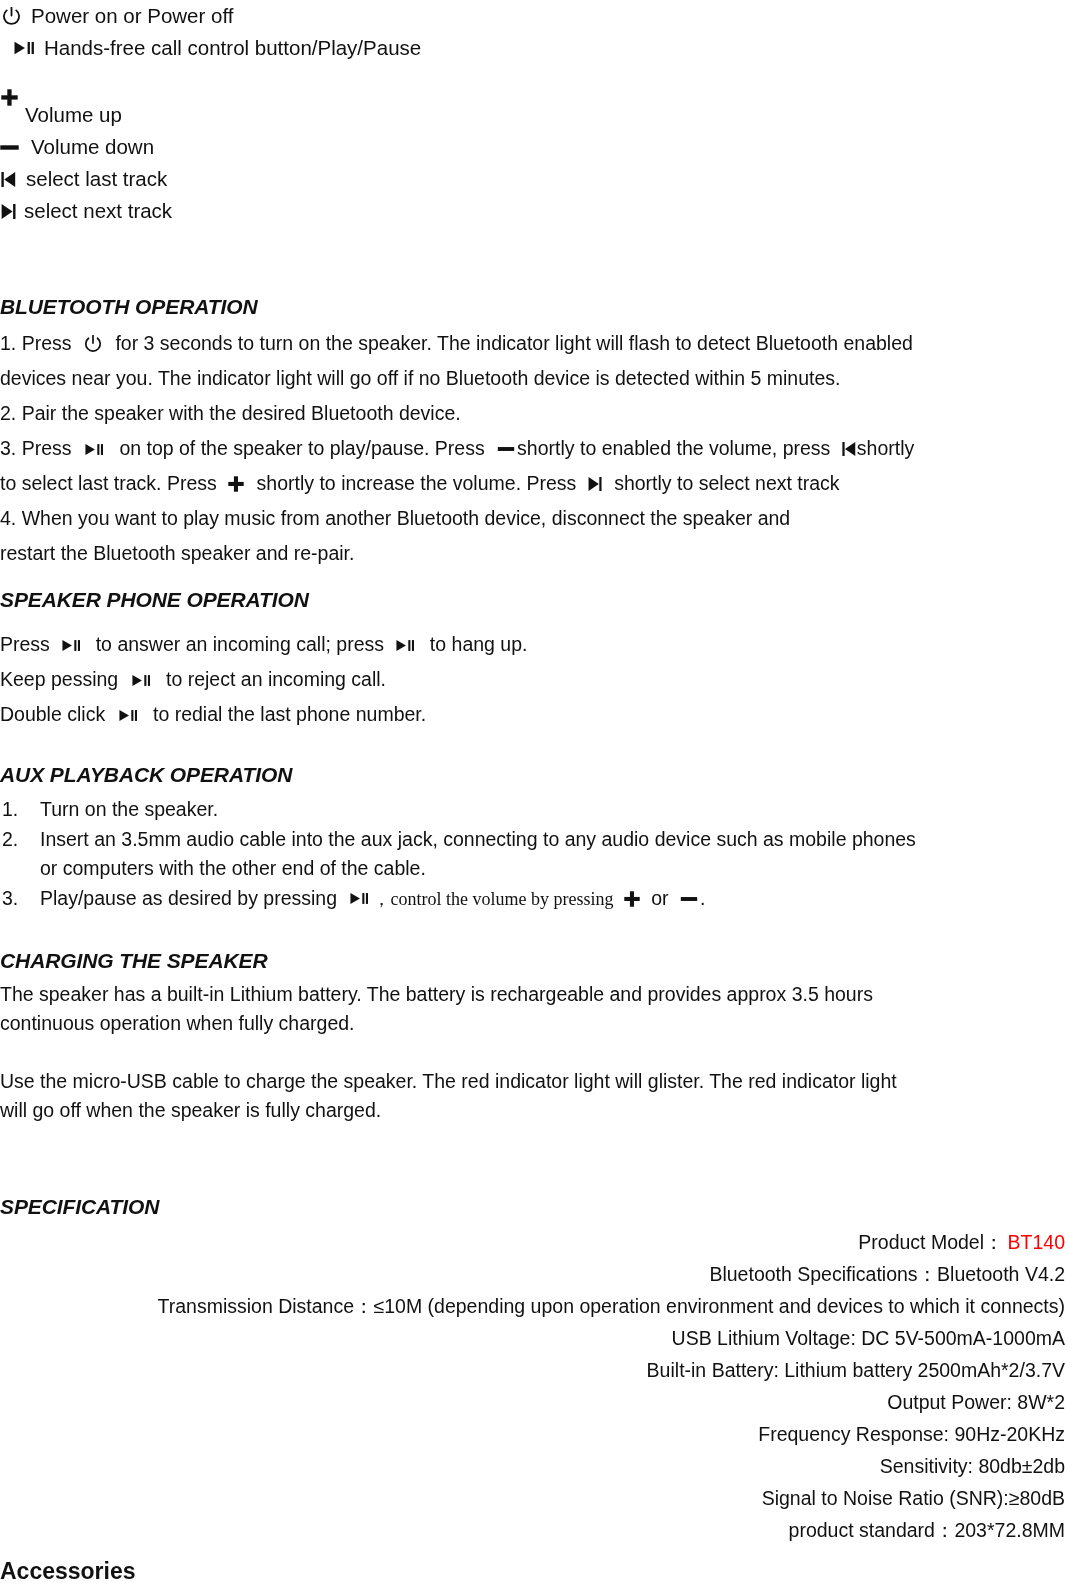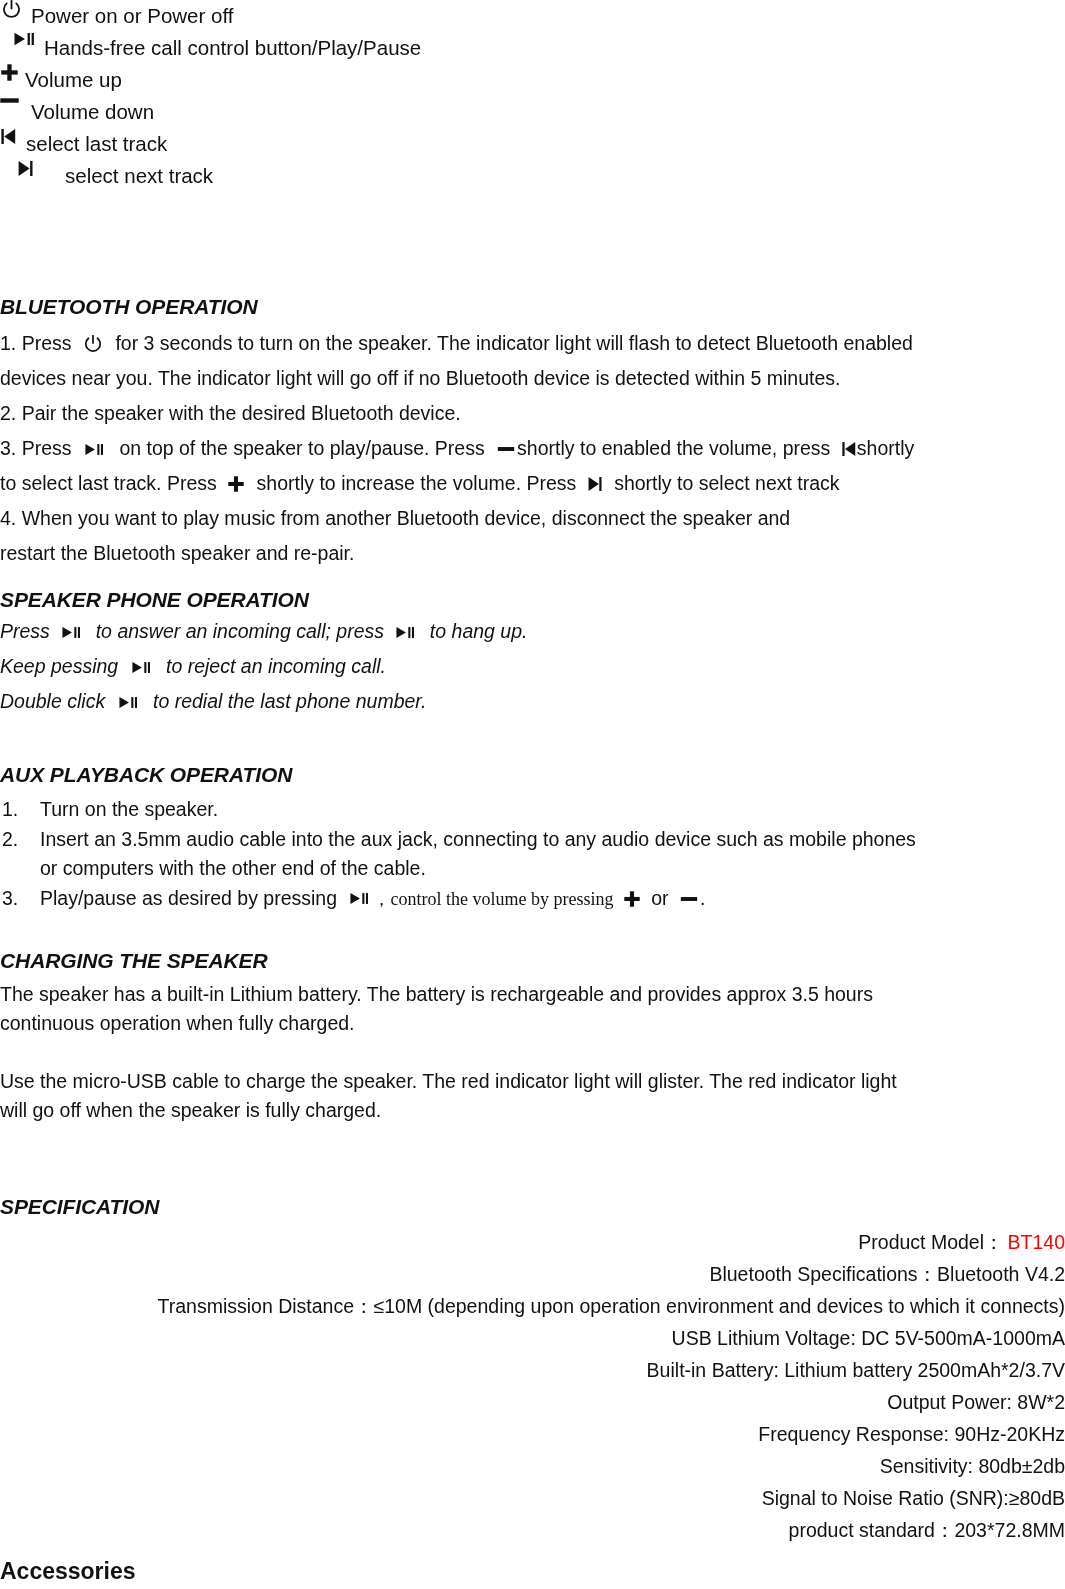--- a/index.html
+++ b/index.html
@@ -22,21 +22,21 @@
     padding: 0;
     box-sizing: border-box;
   }
 
   
   .legend-line {
     font-size: 20.5px;
     line-height: 32px;
     white-space: nowrap;
     display: flex;
-    align-items: flex-start;
+    align-items: center;
   }
   .legend-line .lbl { margin-left: 6px; }
 
   .h2 {
     font-size: 21px;
     font-weight: bold;
     letter-spacing: -0.1px;
     line-height: 30px;
     margin: 0;
     font-style: italic;
@@ -137,21 +137,21 @@
       <span class="lbl" style="margin-left:9px;">Hands-free call control button/Play/Pause</span>
     </div>
 
     <div class="legend-line" style="padding-left:1px;">
       <span class="ico ico-plus">
         <svg viewBox="0 0 17 17" width="17" height="17">
           <rect x="0.3" y="6.3" width="16.4" height="4.3" fill="#111"></rect>
           <rect x="6.3" y="0.3" width="4.3" height="16.4" fill="#111"></rect>
         </svg>
       </span>
-      <span class="lbl" style="margin-left:7px;">Volume up</span>
+      <span class="lbl" style="margin-left:7px;margin-top:35px;">Volume up</span>
     </div>
 
     <div class="legend-line" style="padding-left:0px;">
       <span class="ico ico-minus">
         <svg viewBox="0 0 19 9" width="19" height="9">
           <rect x="0.3" y="2.3" width="18.4" height="4.4" fill="#111"></rect>
         </svg>
       </span>
       <span class="lbl" style="margin-left:12px;">Volume down</span>
     </div>
@@ -159,21 +159,21 @@
     <div class="legend-line" style="padding-left:1px;">
       <span class="ico ico-prev">
         <svg viewBox="0 0 15 17" width="15" height="17">
           <rect x="0.4" y="1.0" width="2.4" height="15" fill="#111"></rect>
           <polygon points="14.2,1.0 14.2,16.0 3.2,8.5" fill="#111"></polygon>
         </svg>
       </span>
       <span class="lbl" style="margin-left:10px;">select last track</span>
     </div>
 
-    <div class="legend-line" style="padding-left:18px;gap:24px;">
+    <div class="legend-line" style="padding-left:1px;">
       <span class="ico ico-next">
         <svg viewBox="0 0 15 17" width="15" height="17">
           <polygon points="0.6,1.0 0.6,16.0 11.6,8.5" fill="#111"></polygon>
           <rect x="12.1" y="1.0" width="2.4" height="15" fill="#111"></rect>
         </svg>
       </span>
       <span class="lbl" style="margin-left:8px;">select next track</span>
     </div>
   </div>
 
@@ -230,21 +230,21 @@
         </svg>
       </span>
       <span>shortly to select next track</span>
     </p>
     <p class="para para-loose">4. When you want to play music from another Bluetooth device, disconnect the speaker and</p>
     <p class="para para-loose">restart the Bluetooth speaker and re-pair.</p>
   </div>
 
   <h2 class="h2 blk" style="top:585px;">SPEAKER PHONE OPERATION</h2>
 
-  <div class="blk" style="top:614px;width:986px;font-style:italic;">
+  <div class="blk" style="top:627px;width:986px;">
     <p class="para" style="line-height:35px;">
       <span>Press</span>
       <span class="ico ico-pp inline-ico" style="margin:0 7px;">
         <svg viewBox="0 0 21 14" width="19" height="13">
           <polygon points="0.5,0.8 11.0,7 0.5,13.2" fill="#111"></polygon>
           <rect x="13.6" y="1.0" width="2.3" height="12" fill="#111"></rect>
           <rect x="17.6" y="1.0" width="2.3" height="12" fill="#111"></rect>
         </svg>
       </span>
       <span>to answer an incoming call; press</span>

